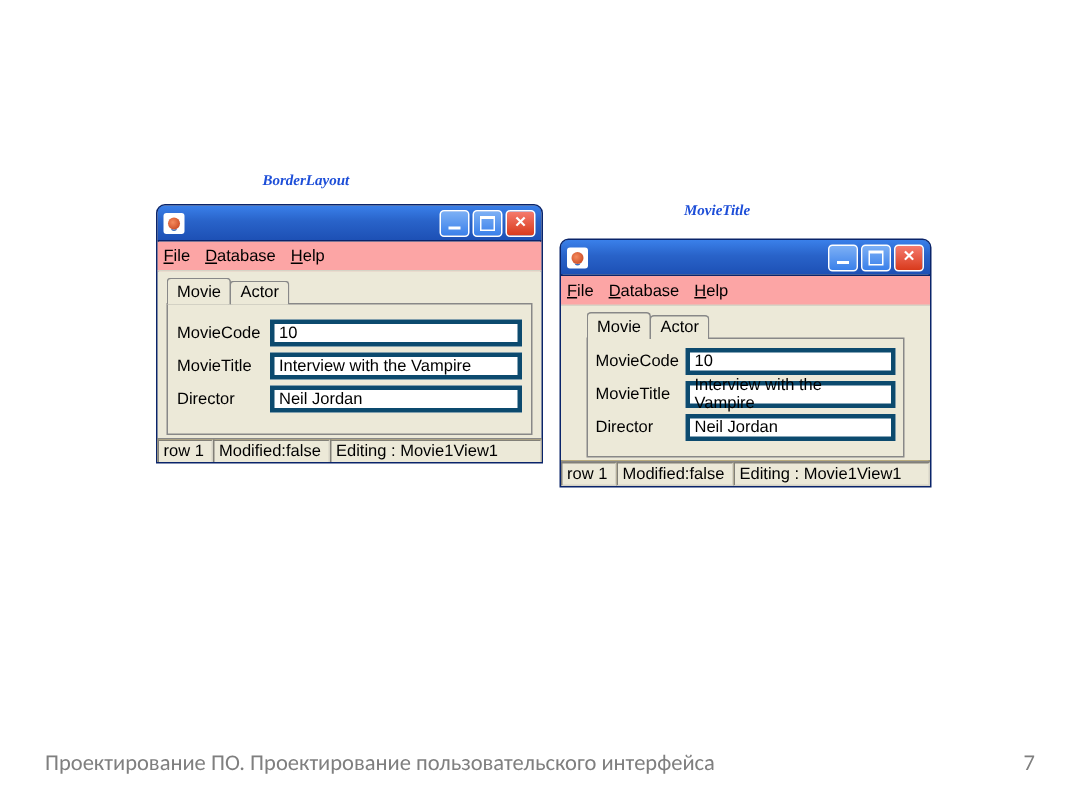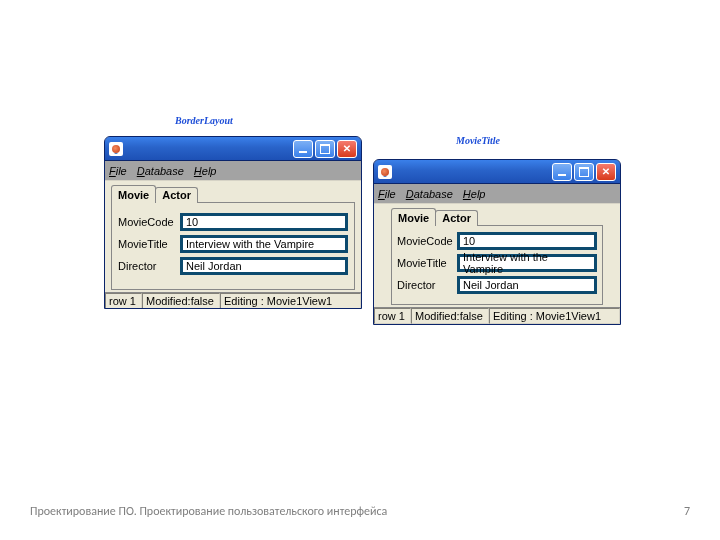--- a/index.html
+++ b/index.html
@@ -72,28 +72,27 @@
   .btn-min, .btn-max {
     background: linear-gradient(to bottom, #7db0f5, #3a80ea);
   }
   .btn-close {
     background: linear-gradient(to bottom, #f57b6e, #d83a1c);
   }
   .btn-min::after { content:""; display:block; width:8px; height:2px; background:#fff; margin-top:6px;}
   .btn-max::after { content:""; display:block; width:8px; height:7px; border:1px solid #fff; border-top-width:2px;}
   .btn-close::after { content:"✕"; font-size:10px; line-height:1;}
   .menubar {
-    background: #a3a3a3;
+    background: #fca5a5;
     height: 20px;
     display: flex;
     align-items: center;
     padding: 0 4px;
     gap: 10px;
     border-bottom: 1px solid #d6d3c6;
-    font-style: italic;
   }
   .menu-item {
     font-size: 11px;
     color: #000;
   }
   .menu-item .ul { text-decoration: underline; }
   .client {
     background: #ece9d8;
     padding: 4px 6px 2px 6px;
   }
@@ -105,21 +104,20 @@
   }
   .tab {
     font-size: 11px;
     padding: 2px 6px;
     border: 1px solid #888;
     border-bottom: none;
     background: #ece9d8;
     position: relative;
     border-radius: 3px 3px 0 0;
     margin-right: -1px;
-    font-weight: bold;
   }
   .tab.active {
     background: #ece9d8;
     z-index: 2;
     border-color: #888;
     padding-top: 3px;
   }
   .tab.inactive {
     padding-top: 1px;
     margin-top: 1px;
@@ -180,21 +178,21 @@
   }
   .client.flow .lbl { width: 60px; }
   .footer {
     position: absolute;
     bottom: 22px;
     left: 0; right: 0;
     display: flex;
     justify-content: space-between;
     padding: 0 30px;
     font-family: Calibri, Arial, sans-serif;
-    font-size: 12px;
+    font-size: 15px;
     color: #7f7f7f;
   }
 </style>
 </head>
 <body>
 
 <div class="stage">
 
   <div class="caption" style="left:175px; top:115px;">BorderLayout</div>
   <div class="caption" style="left:456px; top:135px;">MovieTitle</div>

